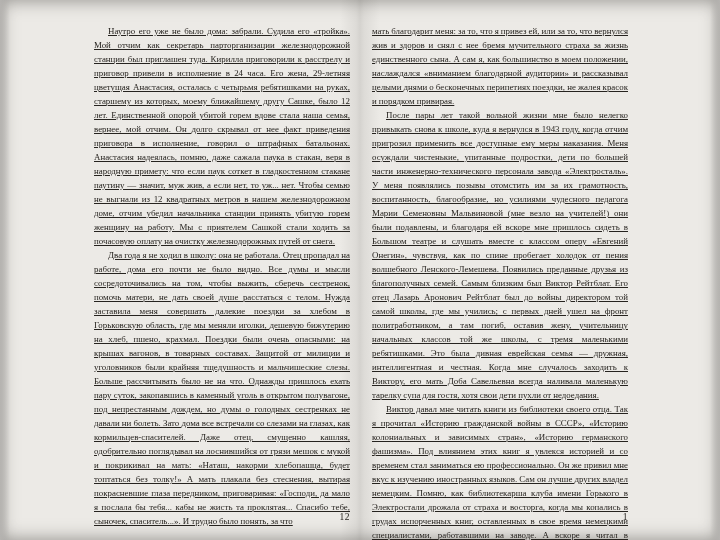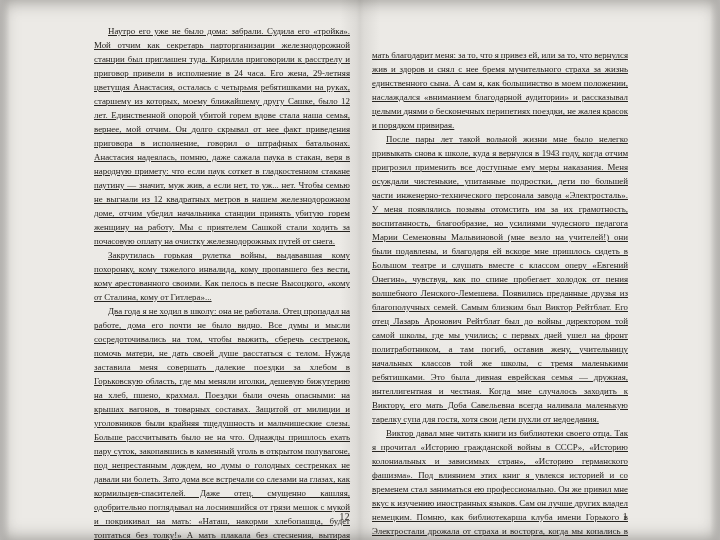--- a/index.html
+++ b/index.html
@@ -57,21 +57,21 @@
     .text-block p {
       margin: 0;
       text-align: justify;
       text-indent: 14px;
       font-size: 8.9px;
       line-height: 14px;
       color: #26231f;
       word-spacing: -0.2px;
       text-decoration: underline;
     }
-    .text-block p.no-indent { text-indent: 0; margin-top: 24px; }
+    .text-block p.no-indent { text-indent: 0; }
     .page-number {
       position: absolute;
       bottom: 2px;
       left: 0;
       width: 100%;
       text-align: right;
       font-size: 9.5px;
       color: #26231f;
       letter-spacing: 0.5px;
     }
@@ -80,21 +80,20 @@
 <body>
 
 <div class="spread">
   <div class="edge-left"></div>
   <div class="edge-right"></div>
   <div class="gutter"></div>
 
   <div class="page page-left">
     <div class="text-block">
       <p>Наутро его уже не было дома: забрали. Судила его «тройка». Мой отчим как секретарь парторганизации железнодорожной станции был приглашен туда. Кирилла приговорили к расстрелу и приговор привели в исполнение в 24 часа. Его жена, 29-летняя цветущая Анастасия, осталась с четырьмя ребятишками на руках, старшему из которых, моему ближайшему другу Сашке, было 12 лет. Единственной опорой убитой горем вдове стала наша семья, вернее, мой отчим. Он долго скрывал от нее факт приведения приговора в исполнение, говорил о штрафных батальонах. Анастасия надеялась, помню, даже сажала паука в стакан, веря в народную примету: что если паук соткет в гладкостенном стакане паутину — значит, муж жив, а если нет, то уж... нет. Чтобы семью не выгнали из 12 квадратных метров в нашем железнодорожном доме, отчим убедил начальника станции принять убитую горем женщину на работу. Мы с приятелем Сашкой стали ходить за почасовую оплату на очистку железнодорожных путей от снега.</p>
-      <p>Закрутилась горькая рулетка войны, выдававшая кому похоронку, кому тяжелого инвалида, кому пропавшего без вести, кому арестованного своими. Как пелось в песне Высоцкого, «кому от Сталина, кому от Гитлера»...</p>
       <p>Два года я не ходил в школу: она не работала. Отец пропадал на работе, дома его почти не было видно. Все думы и мысли сосредоточивались на том, чтобы выжить, сберечь сестренок, помочь матери, не дать своей душе расстаться с телом. Нужда заставила меня совершать далекие поездки за хлебом в Горьковскую область, где мы меняли иголки, дешевую бижутерию на хлеб, пшено, крахмал. Поездки были очень опасными: на крышах вагонов, в товарных составах. Защитой от милиции и уголовников были крайняя тщедушность и мальчишеские слезы. Больше рассчитывать было не на что. Однажды пришлось ехать пару суток, закопавшись в каменный уголь в открытом полувагоне, под непрестанным дождем, но думы о голодных сестренках не давали ни болеть. Зато дома все встречали со слезами на глазах, как кормильцев-спасителей. Даже отец, смущенно кашляя, одобрительно поглядывал на лоснившийся от грязи мешок с мукой и покрикивал на мать: «Наташ, накорми хлебопашца, будет топтаться без толку!» А мать плакала без стеснения, вытирая покрасневшие глаза передником, приговаривая: «Господи, да мало я послала бы тебя... кабы не жисть та проклятая... Спасибо тебе, сыночек, спаситель...». И трудно было понять, за что</p>
     </div>
     <div class="page-number">12</div>
   </div>
 
   <div class="page page-right">
     <div class="text-block">
       <p class="no-indent">мать благодарит меня: за то, что я привез ей, или за то, что вернулся жив и здоров и снял с нее бремя мучительного страха за жизнь единственного сына. А сам я, как большинство в моем положении, наслаждался «вниманием благодарной аудитории» и рассказывал целыми днями о бесконечных перипетиях поездки, не жалея красок и порядком привирая.</p>
       <p>После пары лет такой вольной жизни мне было нелегко привыкать снова к школе, куда я вернулся в 1943 году, когда отчим пригрозил применить все доступные ему меры наказания. Меня осуждали чистенькие, упитанные подростки, дети по большей части инженерно-технического персонала завода «Электросталь». У меня появлялись позывы отомстить им за их грамотность, воспитанность, благообразие, но усилиями чудесного педагога Марии Семеновны Мальвиновой (мне везло на учителей!) они были подавлены, и благодаря ей вскоре мне пришлось сидеть в Большом театре и слушать вместе с классом оперу «Евгений Онегин», чувствуя, как по спине пробегает холодок от пения волшебного Ленского-Лемешева. Появились преданные друзья из благополучных семей. Самым близким был Виктор Рейтблат. Его отец Лазарь Аронович Рейтблат был до войны директором той самой школы, где мы учились; с первых дней ушел на фронт политработником, а там погиб, оставив жену, учительницу начальных классов той же школы, с тремя маленькими ребятишками. Это была дивная еврейская семья — дружная, интеллигентная и честная. Когда мне случалось заходить к Виктору, его мать Доба Савельевна всегда наливала маленькую тарелку супа для гостя, хотя свои дети пухли от недоедания.</p>
       <p>Виктор давал мне читать книги из библиотеки своего отца. Так я прочитал «Историю гражданской войны в СССР», «Историю колониальных и зависимых стран», «Историю германского фашизма». Под влиянием этих книг я увлекся историей и со временем стал заниматься ею профессионально. Он же привил мне вкус к изучению иностранных языков. Сам он лучше других владел немецким. Помню, как библиотекарша клуба имени Горького в Электростали дрожала от страха и восторга, когда мы копались в грудах испорченных книг, оставленных в свое время немецкими специалистами, работавшими на заводе. А вскоре я читал в подлиннике «Так говорил Заратустра» Ницше.</p>

